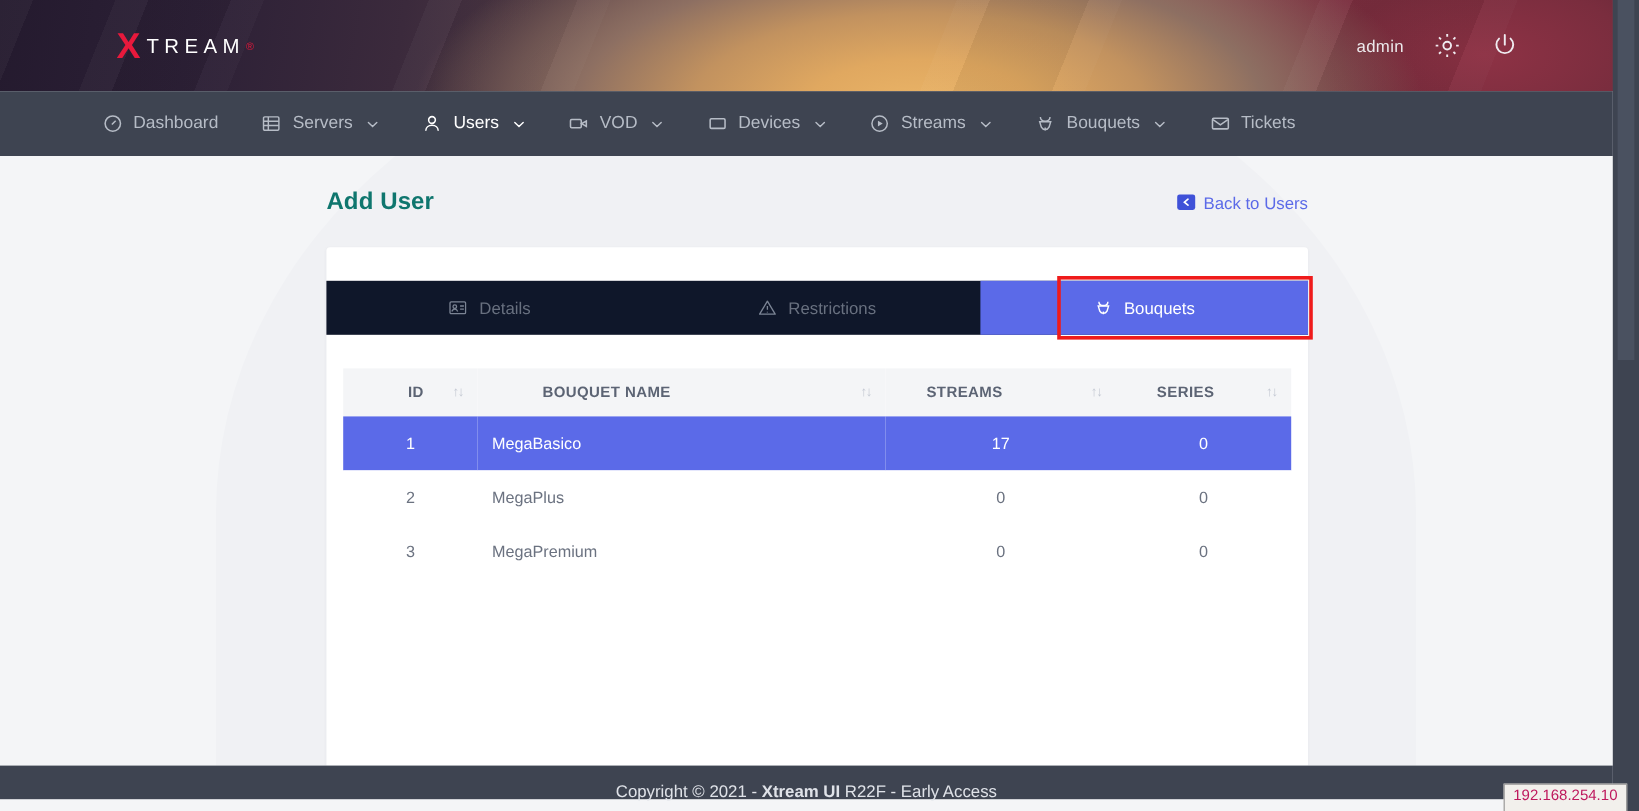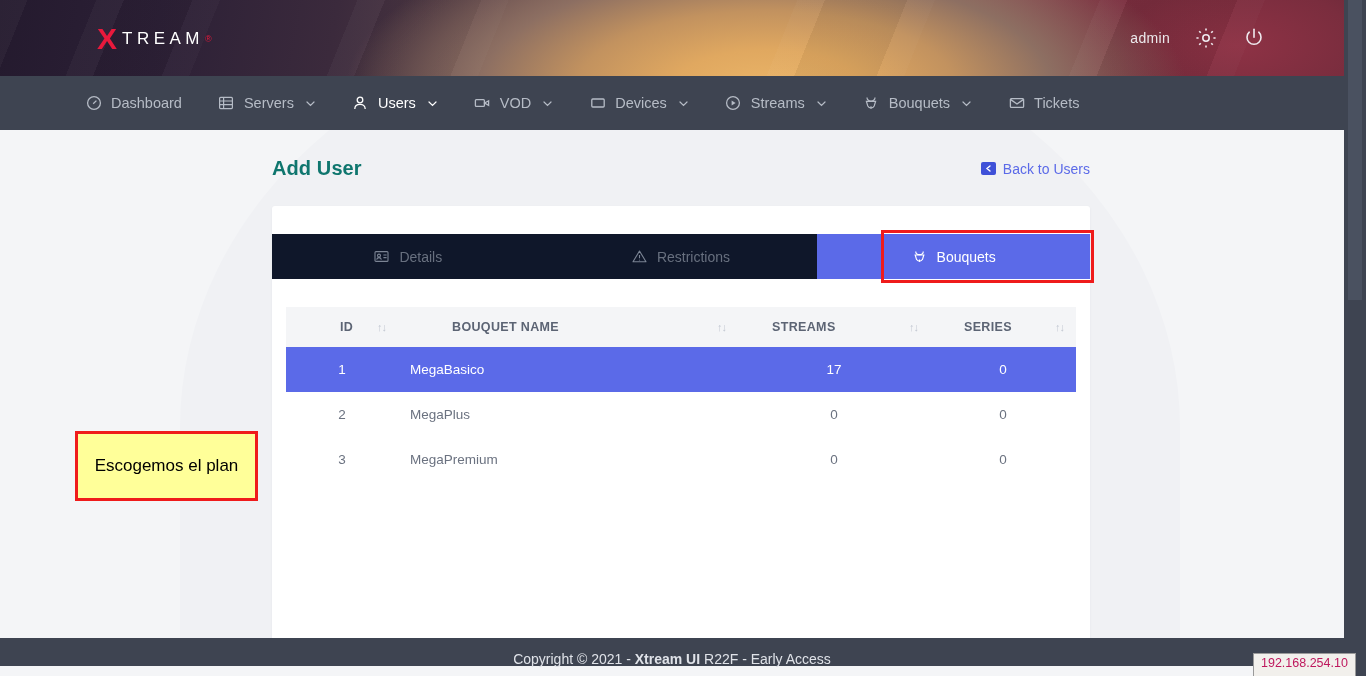--- a/index.html
+++ b/index.html
@@ -476,21 +476,20 @@
               <td class="c-name">MegaPremium</td>
               <td class="c-streams">0</td>
               <td class="c-series">0</td>
             </tr>
           </tbody>
         </table>
       </div>
 
     </div>
 
-    <div class="annot">Escogemos el plan</div>
   </div>
 
   <div class="site-footer">
     <div class="txt"><span>Copyright © 2021 - </span><b>Xtream UI</b><span> R22F - Early Access</span></div>
   </div>
 
   <div class="page-scrollbar">
     <div class="thumb"></div>
   </div>
 

